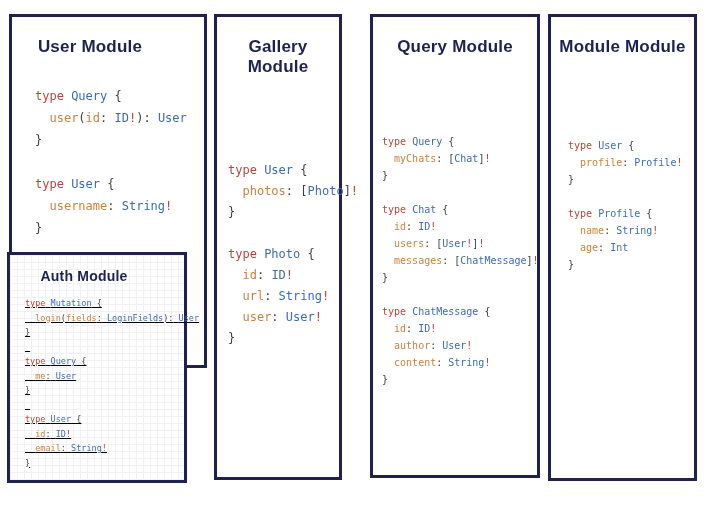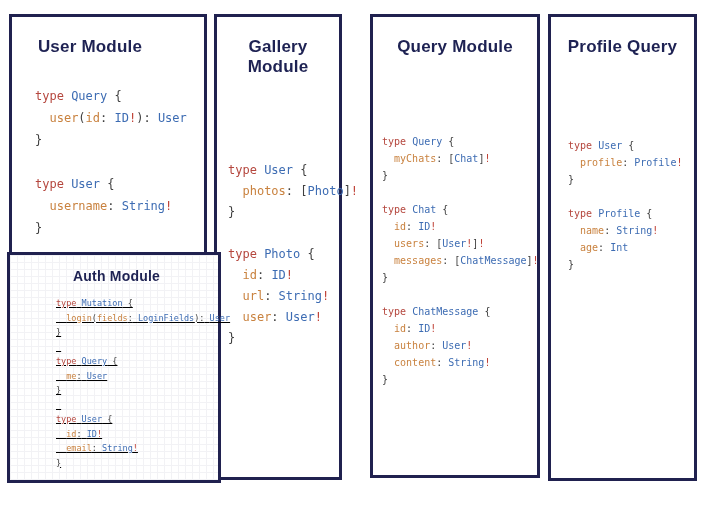--- a/index.html
+++ b/index.html
@@ -11,25 +11,25 @@
     overflow: hidden;
     font-family: "Liberation Sans", sans-serif;
   }
   .box {
     position: absolute;
     box-sizing: border-box;
     background: #ffffff;
     border: 3px solid var(--panel_border, #20214f);
   }
   .box-user    { left: 9px;   top: 14px;  width: 198px; height: 354px; z-index: 1; }
-  .box-auth    { left: 7px;   top: 252px; width: 214px; height: 231px; z-index: 2;
+  .box-auth    { left: 7px;   top: 252px; width: 180px; height: 231px; z-index: 2;
                  background-image:
                    linear-gradient(#f2f2f5 1px, transparent 1px),
                    linear-gradient(90deg, #f2f2f5 1px, transparent 1px);
-                 background-size: 7px 7px; padding-left: 31px; }
+                 background-size: 7px 7px; }
   .box-gallery { left: 214px; top: 14px;  width: 128px; height: 466px; }
   .box-chat    { left: 370px; top: 14px;  width: 170px; height: 464px; }
   .box-profile { left: 548px; top: 14px;  width: 149px; height: 467px; }
 
   .box-title {
     color: var(--title_text, #1e2253);
     font-weight: 700;
     font-size: 17px;
     text-align: center;
     padding-top: 20px;
@@ -75,17 +75,17 @@
     <div class="box-title">Gallery Module</div>
     <pre class="code"><div class="code-line"><span class="tk-k">type</span><span class="tk-p"> </span><span class="tk-t">User</span><span class="tk-p"> {</span></div><div class="code-line"><span class="tk-p">  </span><span class="tk-f">photos</span><span class="tk-p">:</span><span class="tk-p"> [</span><span class="tk-t">Photo</span><span class="tk-p">]</span><span class="tk-b">!</span></div><div class="code-line"><span class="tk-p">}</span></div><div class="code-line">&nbsp;</div><div class="code-line"><span class="tk-k">type</span><span class="tk-p"> </span><span class="tk-t">Photo</span><span class="tk-p"> {</span></div><div class="code-line"><span class="tk-p">  </span><span class="tk-f">id</span><span class="tk-p">:</span><span class="tk-p"> </span><span class="tk-t">ID</span><span class="tk-b">!</span></div><div class="code-line"><span class="tk-p">  </span><span class="tk-f">url</span><span class="tk-p">:</span><span class="tk-p"> </span><span class="tk-t">String</span><span class="tk-b">!</span></div><div class="code-line"><span class="tk-p">  </span><span class="tk-f">user</span><span class="tk-p">:</span><span class="tk-p"> </span><span class="tk-t">User</span><span class="tk-b">!</span></div><div class="code-line"><span class="tk-p">}</span></div></pre>
   </div>
 
   <div class="box box-chat">
     <div class="box-title">Query Module</div>
     <pre class="code"><div class="code-line"><span class="tk-k">type</span><span class="tk-p"> </span><span class="tk-t">Query</span><span class="tk-p"> {</span></div><div class="code-line"><span class="tk-p">  </span><span class="tk-f">myChats</span><span class="tk-p">:</span><span class="tk-p"> [</span><span class="tk-t">Chat</span><span class="tk-p">]</span><span class="tk-b">!</span></div><div class="code-line"><span class="tk-p">}</span></div><div class="code-line">&nbsp;</div><div class="code-line"><span class="tk-k">type</span><span class="tk-p"> </span><span class="tk-t">Chat</span><span class="tk-p"> {</span></div><div class="code-line"><span class="tk-p">  </span><span class="tk-f">id</span><span class="tk-p">:</span><span class="tk-p"> </span><span class="tk-t">ID</span><span class="tk-b">!</span></div><div class="code-line"><span class="tk-p">  </span><span class="tk-f">users</span><span class="tk-p">:</span><span class="tk-p"> [</span><span class="tk-t">User</span><span class="tk-b">!</span><span class="tk-p">]</span><span class="tk-b">!</span></div><div class="code-line"><span class="tk-p">  </span><span class="tk-f">messages</span><span class="tk-p">:</span><span class="tk-p"> [</span><span class="tk-t">ChatMessage</span><span class="tk-p">]</span><span class="tk-b">!</span></div><div class="code-line"><span class="tk-p">}</span></div><div class="code-line">&nbsp;</div><div class="code-line"><span class="tk-k">type</span><span class="tk-p"> </span><span class="tk-t">ChatMessage</span><span class="tk-p"> {</span></div><div class="code-line"><span class="tk-p">  </span><span class="tk-f">id</span><span class="tk-p">:</span><span class="tk-p"> </span><span class="tk-t">ID</span><span class="tk-b">!</span></div><div class="code-line"><span class="tk-p">  </span><span class="tk-f">author</span><span class="tk-p">:</span><span class="tk-p"> </span><span class="tk-t">User</span><span class="tk-b">!</span></div><div class="code-line"><span class="tk-p">  </span><span class="tk-f">content</span><span class="tk-p">:</span><span class="tk-p"> </span><span class="tk-t">String</span><span class="tk-b">!</span></div><div class="code-line"><span class="tk-p">}</span></div></pre>
   </div>
 
   <div class="box box-profile">
-    <div class="box-title">Profile Query</div>
+    <div class="box-title">Module Module</div>
     <pre class="code"><div class="code-line"><span class="tk-k">type</span><span class="tk-p"> </span><span class="tk-t">User</span><span class="tk-p"> {</span></div><div class="code-line"><span class="tk-p">  </span><span class="tk-f">profile</span><span class="tk-p">:</span><span class="tk-p"> </span><span class="tk-t">Profile</span><span class="tk-b">!</span></div><div class="code-line"><span class="tk-p">}</span></div><div class="code-line">&nbsp;</div><div class="code-line"><span class="tk-k">type</span><span class="tk-p"> </span><span class="tk-t">Profile</span><span class="tk-p"> {</span></div><div class="code-line"><span class="tk-p">  </span><span class="tk-f">name</span><span class="tk-p">:</span><span class="tk-p"> </span><span class="tk-t">String</span><span class="tk-b">!</span></div><div class="code-line"><span class="tk-p">  </span><span class="tk-f">age</span><span class="tk-p">:</span><span class="tk-p"> </span><span class="tk-t">Int</span></div><div class="code-line"><span class="tk-p">}</span></div></pre>
   </div>
 
 </div>
 
 </body></html>

